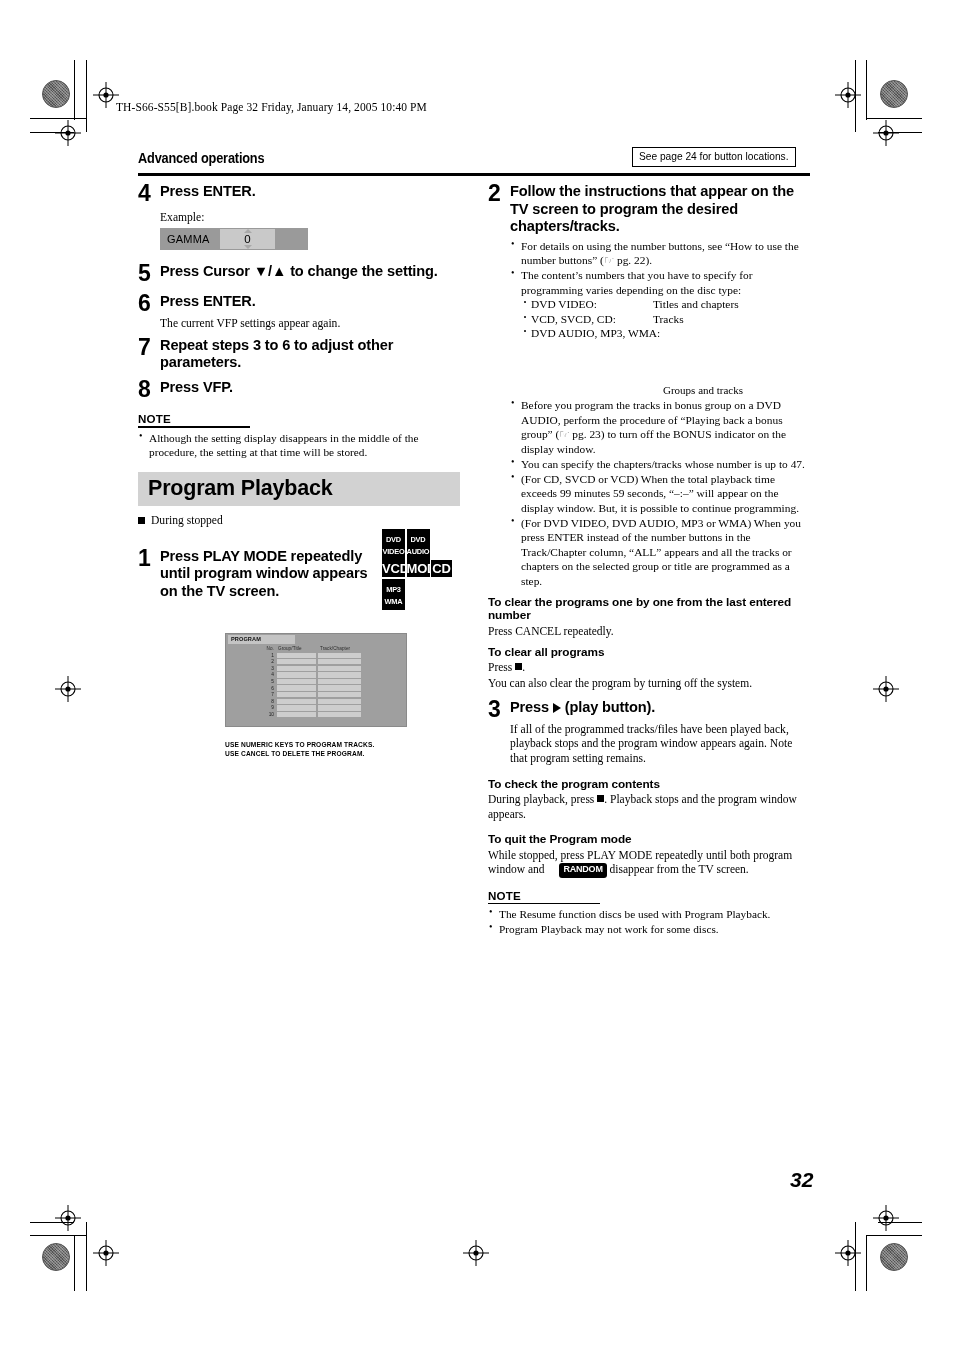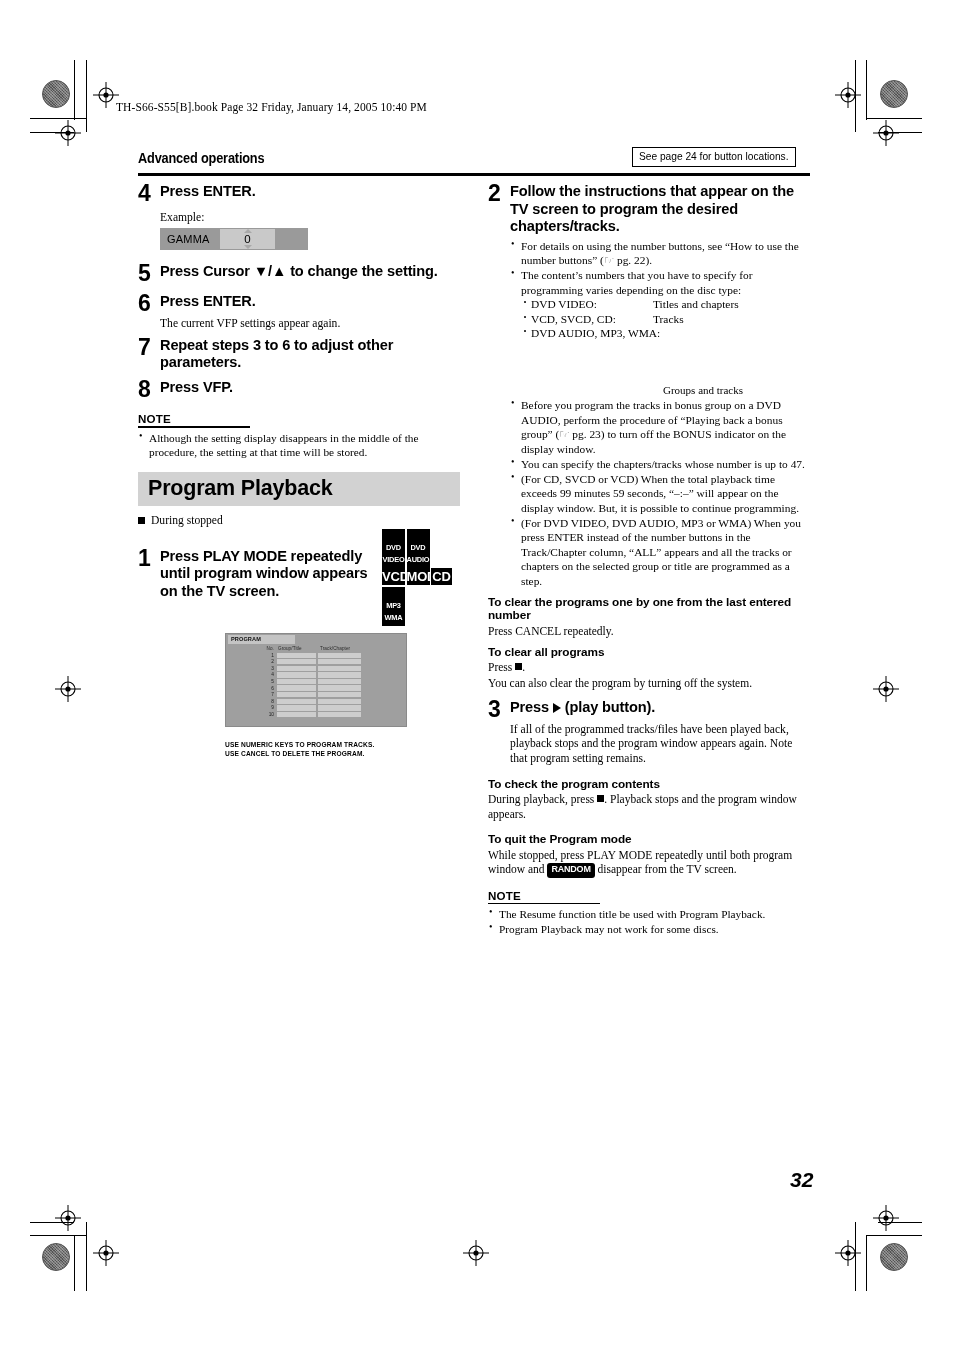--- a/index.html
+++ b/index.html
@@ -81,21 +81,21 @@
                     font-size:21.5px;letter-spacing:-.2px;margin-left:10px;}
 
   .sq-bullet{display:flex;align-items:center;margin-top:8px;}
   .sq-bullet .sq{width:7px;height:7px;background:#000;margin-right:6px;}
   .sq-bullet span{font-family:"Liberation Serif", serif;font-size:11.6px;}
 
   
   .badges{position:absolute;left:382px;top:529px;width:76px;}
   .badge{background:#000;color:#fff;font-family:"Liberation Sans", sans-serif;
          font-weight:bold;text-align:center;display:inline-block;vertical-align:top;}
-  .badge.two{width:23px;height:26px;font-size:7.4px;line-height:11.5px;padding-top:13px;letter-spacing:-.2px;}
+  .badge.two{width:23px;height:26px;font-size:7.4px;line-height:11.5px;padding-top:5px;letter-spacing:-.2px;}
   .badge.one{width:23px;height:17px;font-size:13px;line-height:17px;letter-spacing:-.2px;}
   .badge-row{white-space:nowrap;font-size:0;}
   .badge-row .badge{margin-right:1.5px;}
   .badge.cd{width:21px;}
 
   
   .osd{position:absolute;left:225px;top:633px;width:180px;height:92px;
        background:#9f9f9f;border:1px solid #8a8a8a;}
   .osd-title{position:absolute;left:2px;top:1px;width:64px;height:9px;background:#c4c4c4;
              font-family:"Liberation Sans", sans-serif;font-weight:bold;font-size:5.6px;
@@ -129,21 +129,21 @@
   .sub-indent{padding-left:132px;font-size:11px;line-height:1.27;margin-top:43px;}
 
   .subhead{font-family:"Liberation Sans", sans-serif;font-weight:bold;font-size:11.8px;
            line-height:1.12;margin-top:8px;letter-spacing:-.1px;}
   .body-p{font-family:"Liberation Serif", serif;font-size:11.5px;line-height:1.28;margin-top:1px;}
   .sqglyph{display:inline-block;width:7px;height:7px;background:#000;vertical-align:1px;}
   .tri-right{display:inline-block;width:0;height:0;border-top:5px solid transparent;
              border-bottom:5px solid transparent;border-left:8px solid #000;vertical-align:-1px;}
   .random-badge{display:inline-block;background:#000;color:#fff;border-radius:3px;
                 font-family:"Liberation Sans", sans-serif;font-weight:bold;font-size:9px;
-                padding:1px 4px 2px 4px;letter-spacing:-.2px;vertical-align:1px;}
+                padding:1px 4px 2px 4px;letter-spacing:-.2px;vertical-align:1px;margin-left:12px;}
 
   .pagenum{position:absolute;left:790px;top:1168px;font-family:"Liberation Sans", sans-serif;
            font-weight:bold;font-style:italic;font-size:21px;}
 </style>
 </head>
 <body>
 
 <div>
 
   <div class="mark dot" style="left:42px;top:80px;"></div>
@@ -478,19 +478,19 @@
     </div>
 
     <div class="subhead" style="margin-top:12px;">To quit the Program mode</div>
     <div class="body-p">
       <span>While stopped, press PLAY MODE repeatedly until both program window and </span><span class="random-badge">RANDOM</span><span> disappear from the TV screen.</span>
     </div>
 
     <div class="note-head">NOTE</div>
     <div class="note-rule"></div>
     <ul class="note-list">
-      <li>The Resume function title be used with Program Playback.</li>
+      <li>The Resume function discs be used with Program Playback.</li>
       <li>Program Playback may not work for some discs.</li>
     </ul>
   </div>
 
   <div class="pagenum">32</div>
 </div>
 
 </body></html>

